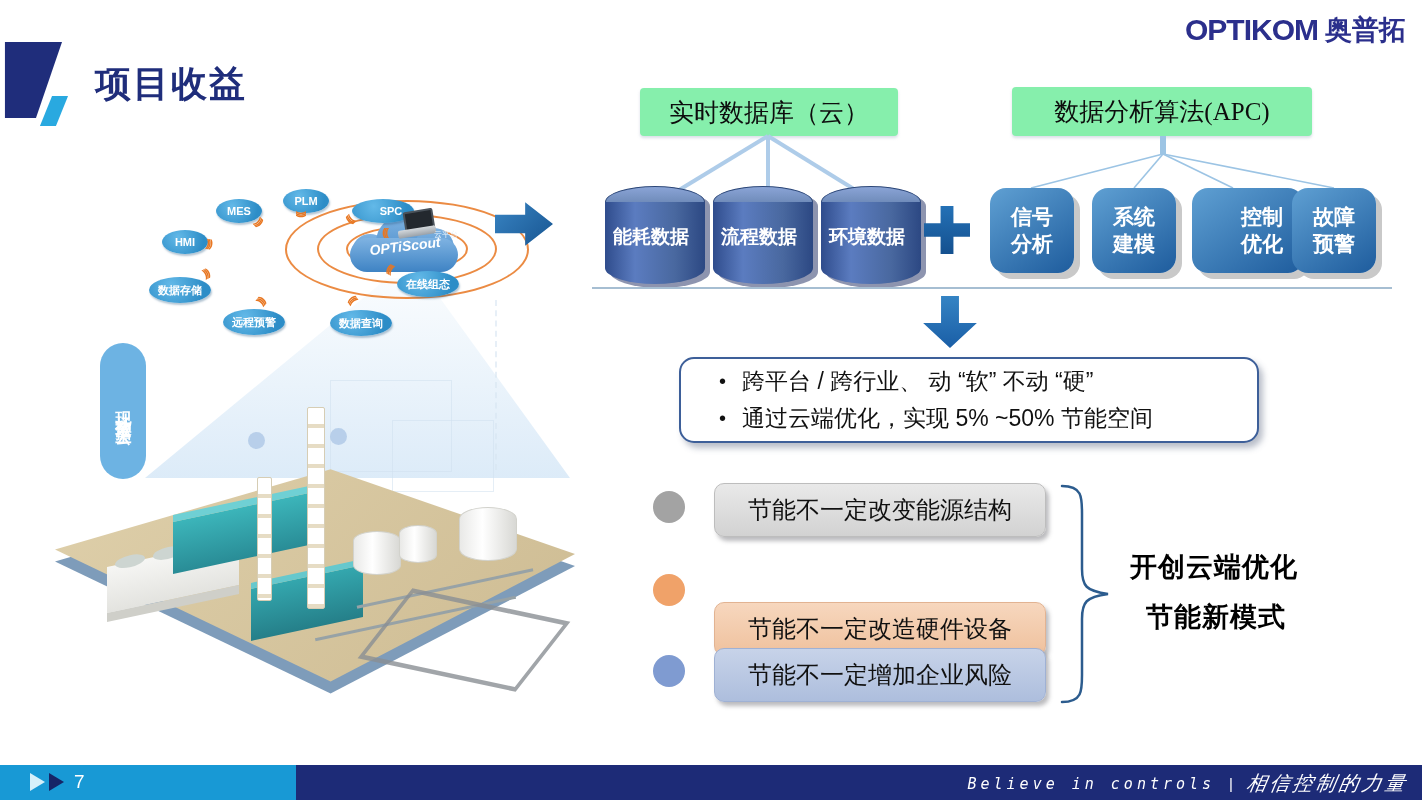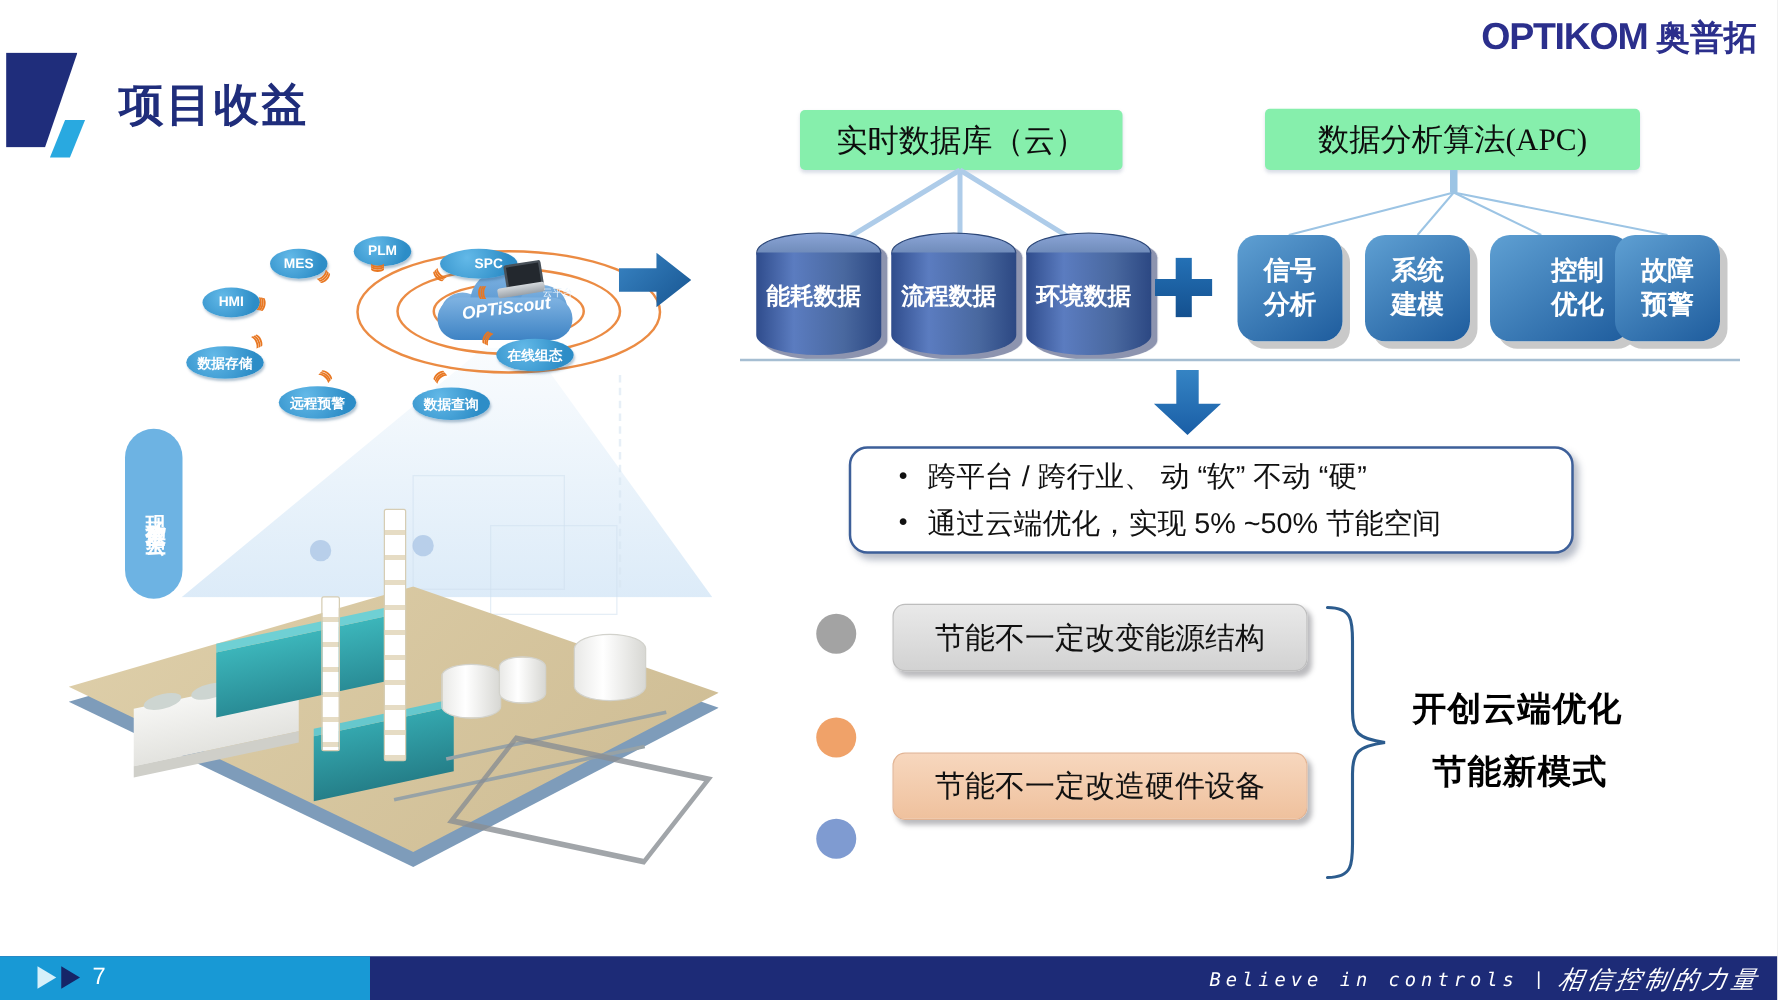--- a/index.html
+++ b/index.html
@@ -279,20 +279,21 @@
     </div>
   </div>
 
   <div class="abs stmt-dot" style="left:653px;top:491px;background:#a3a3a3;"></div>
   <div class="abs stmt-box sb1" style="left:714px;top:483px;">节能不一定改变能源结构</div>
 
   <div class="abs stmt-dot" style="left:653px;top:574px;background:#f0a269;"></div>
   <div class="abs stmt-box sb2" style="left:714px;top:566px;margin-top:36px;">节能不一定改造硬件设备</div>
 
   <div class="abs stmt-dot" style="left:653px;top:655px;background:#7f9bd1;"></div>
+  <div class="abs stmt-box sb3" style="left:714px;top:648px;">节能不一定增加企业风险</div>
 
   <svg class="abs" style="left:1056px;top:483px;" width="64" height="222">
     <path d="M6,3 C26,3 26,14 26,30 L26,86 C26,103 30,108 52,111 C30,114 26,119 26,136 L26,192 C26,208 26,219 6,219" fill="none" stroke="#2c5c8e" stroke-width="2.5" stroke-linecap="round"></path>
   </svg>
 
   <div class="abs concl" style="left:1130px;top:549px;">开创云端优化</div>
   <div class="abs concl" style="left:1146px;top:599px;">节能新模式</div>
 
   <div class="abs footer-bar"></div>
   <div class="abs footer-left"></div>

